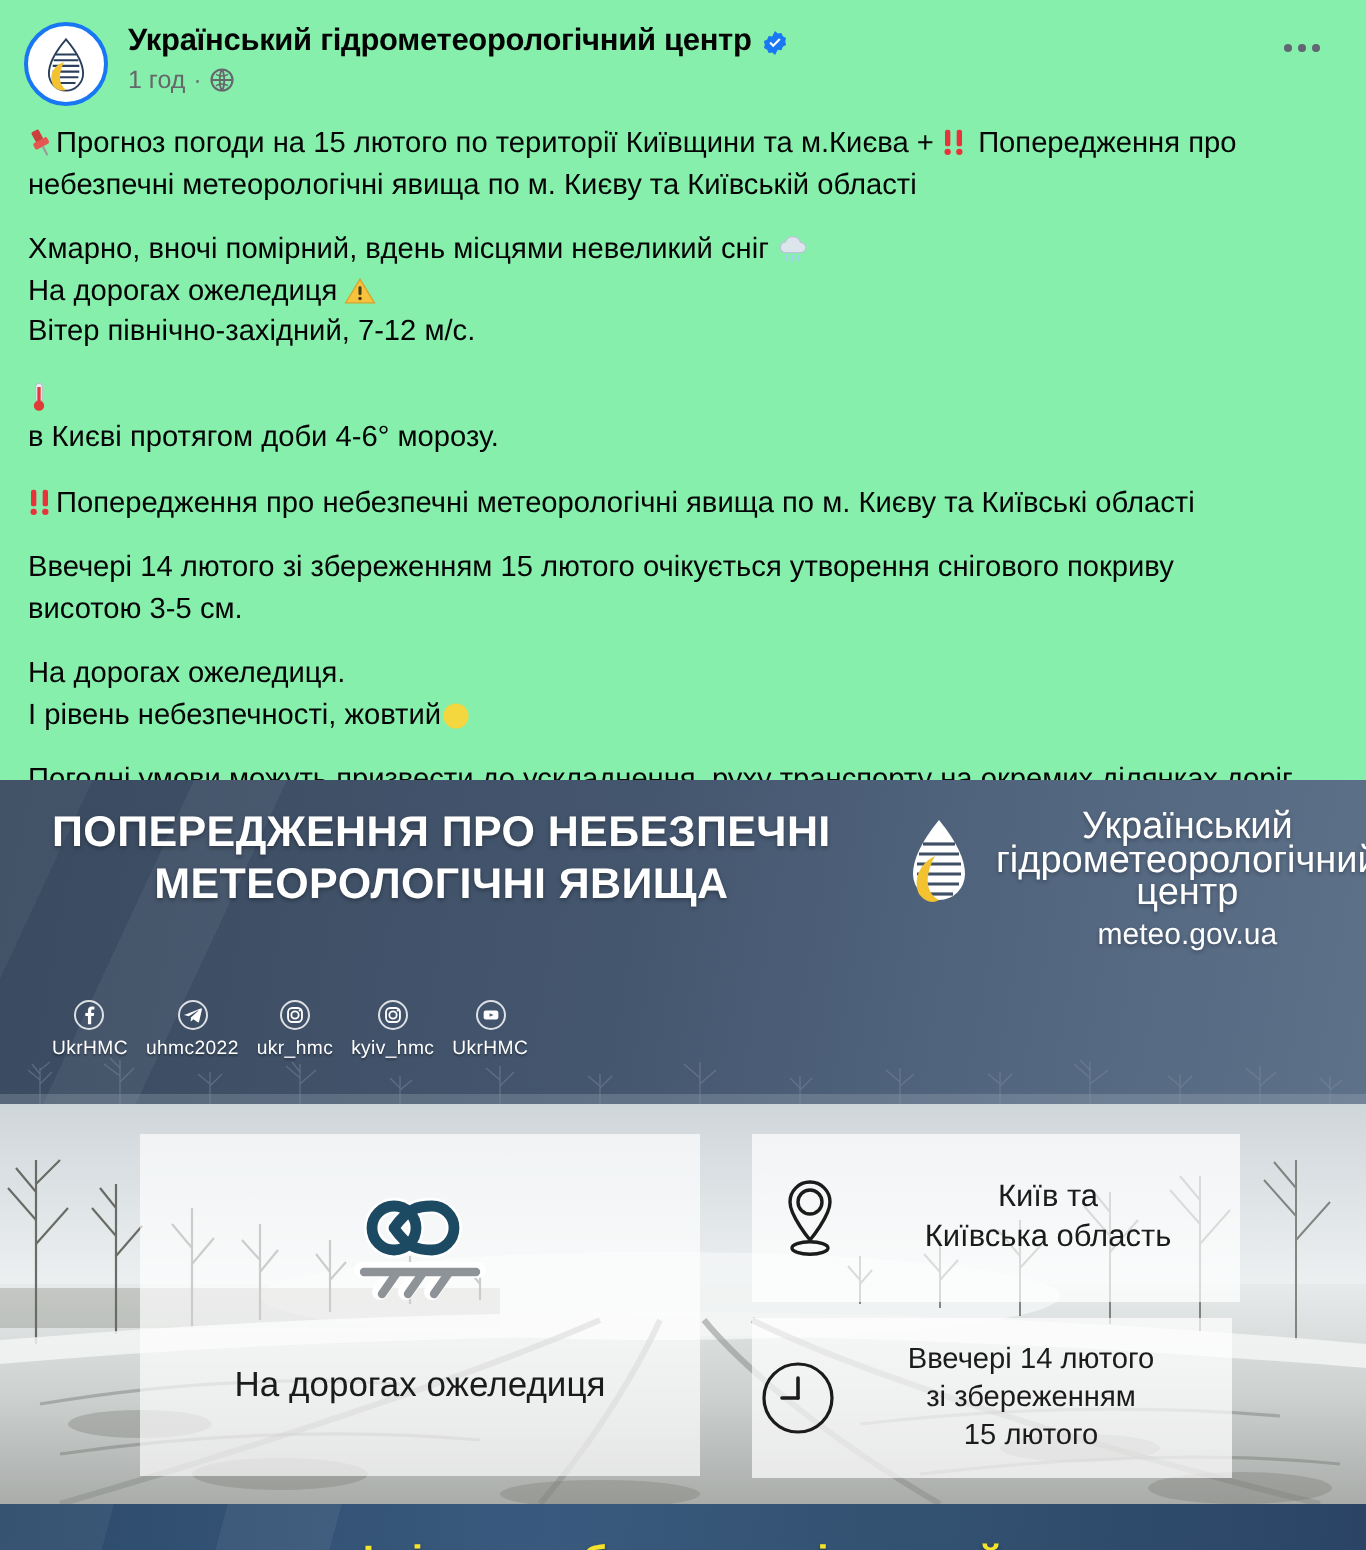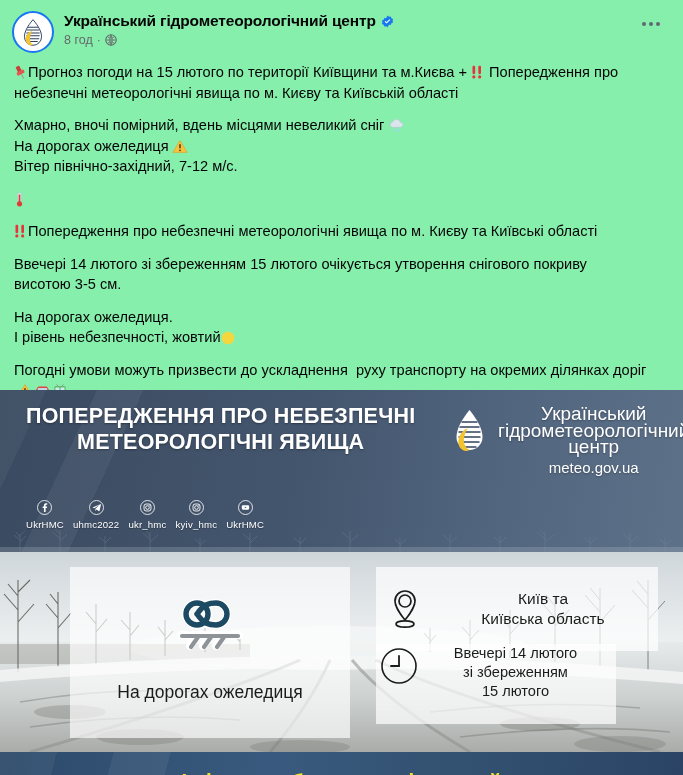--- a/index.html
+++ b/index.html
@@ -208,33 +208,33 @@
     margin-top: 27px;
     font-size: 17.5px;
     color: #1b1b1b;
     font-weight: normal;
     text-align: center;
   }
 
   .panel-tr {
     position: absolute;
     left: 376px; top: 15px;
-    width: 282px; height: 84px;
+    width: 244px; height: 84px;
     background: rgba(255,255,255,0.70);
     display: flex; align-items: center;
     z-index: 5;
     padding-left: 12px;
     gap: 12px;
   }
   .panel-br {
     position: absolute;
-    left: 376px; top: 92px;
+    left: 376px; top: 107px;
     width: 240px; height: 80px;
     background: rgba(255,255,255,0.70);
-    display: flex; 
+    display: flex; align-items: center;
     z-index: 5;
     padding-left: 1px;
   }
   .pin-icon { width: 34px; height: 44px; flex:0 0 auto; }
   .clock-icon { width: 44px; height: 44px; flex:0 0 auto; }
   .panel-text {
     flex: 1;
     text-align: center;
     font-size: 15.5px;
     line-height: 20px;
@@ -293,21 +293,21 @@
 
     <div class="header-text">
       <div class="name-row">
         <span class="page-name">Український гідрометеорологічний центр</span>
         <svg class="verified" viewBox="0 0 16 16">
           <path fill="#1877f2" d="M8 0.6l1.7 1.5 2.2-.3.9 2.1 2 1-.5 2.2.5 2.2-2 1-.9 2.1-2.2-.3L8 15.4l-1.7-1.5-2.2.3-.9-2.1-2-1L1.7 9 1.2 6.8l2-1 .9-2.1 2.2.3z"></path>
           <path fill="#ffffff" d="M6.9 10.6L4.5 8.2l.95-.95 1.45 1.45 3.6-3.6.95.95z"></path>
         </svg>
       </div>
       <div class="meta-row">
-        <span class="meta-time">8 год</span>
+        <span class="meta-time">1 год</span>
         <span class="meta-dot">·</span>
         <svg class="globe-icon" viewBox="0 0 16 16">
           <circle cx="8" cy="8" r="7" fill="none" stroke="#65676b" stroke-width="1.4"></circle>
           <path d="M1.4 8h13.2M8 1.2c2 2.2 2 11.4 0 13.6M8 1.2c-2 2.2-2 11.4 0 13.6" fill="none" stroke="#65676b" stroke-width="1.2"></path>
           <path d="M4 4.2c2.4 1.3 5.6 1.3 8 0M4 11.8c2.4-1.3 5.6-1.3 8 0" fill="none" stroke="#65676b" stroke-width="1"></path>
         </svg>
       </div>
     </div>
 
     <div class="more-btn">
@@ -350,20 +350,21 @@
           </svg></span>
       <span class="line">Вітер північно-західний, 7-12 м/с.</span>
     </div>
 
     <div class="para">
       <span class="line"><svg class="ico ico-therm" viewBox="0 0 12 18">
             <rect x="4" y="0.8" width="4" height="11" rx="2" fill="#e9eef3" stroke="#b7c2cc" stroke-width=".7"></rect>
             <rect x="5" y="3" width="2" height="9" fill="#e03b36"></rect>
             <circle cx="6" cy="14.2" r="3.1" fill="#e03b36"></circle>
           </svg></span>
+      <span class="line">в Києві протягом доби 4-6° морозу.</span>
     </div>
 
     <div class="para">
       <span class="line"><svg class="ico ico-bang" viewBox="0 0 14 18">
             <rect x="1.6" y="1" width="3.2" height="10" rx="1.3" fill="#e8333a"></rect>
             <circle cx="3.2" cy="14.3" r="1.9" fill="#e8333a"></circle>
             <rect x="8.6" y="1" width="3.2" height="10" rx="1.3" fill="#e8333a"></rect>
             <circle cx="10.2" cy="14.3" r="1.9" fill="#e8333a"></circle>
           </svg><span>Попередження про небезпечні метеорологічні явища по м. Києву та Київські області</span></span>
     </div>

